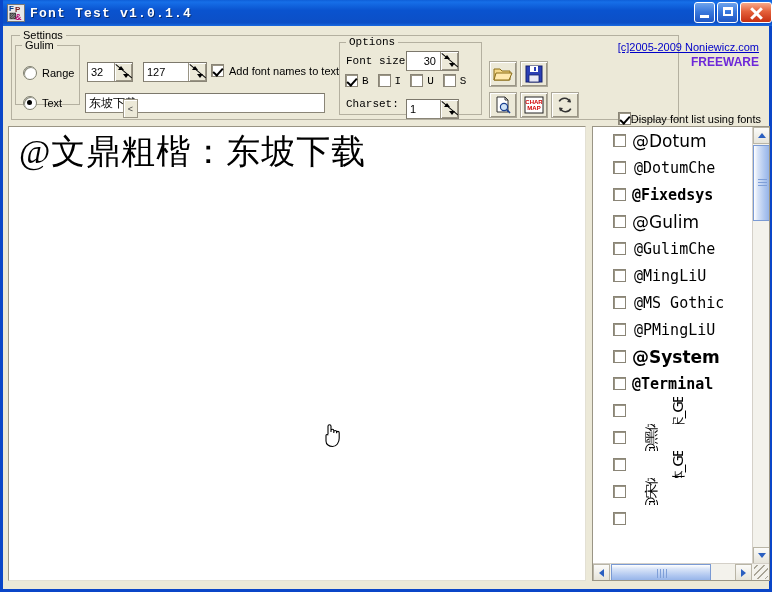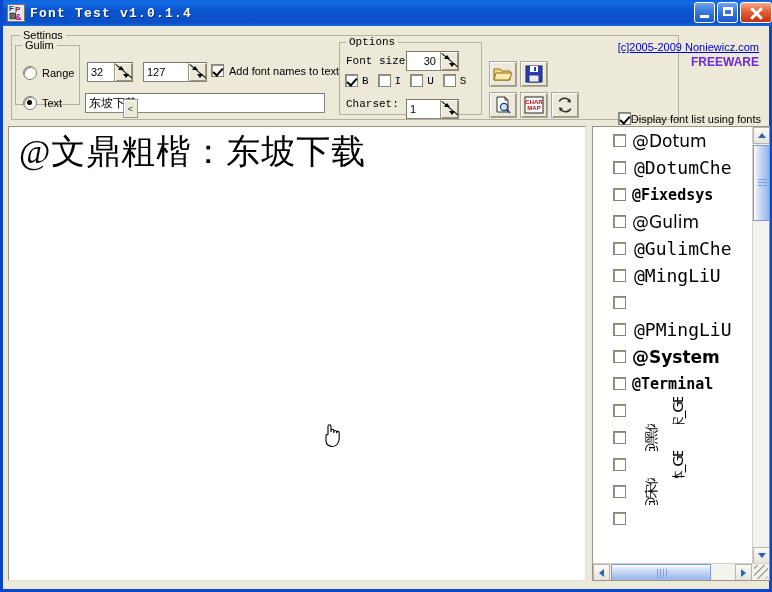--- a/index.html
+++ b/index.html
@@ -305,21 +305,21 @@
     white-space: nowrap;
   }
   .font-row .name {
     margin-left: 6px;
     font-size: 17px;
     color: #000;
     line-height: 22px;
     overflow: hidden;
     white-space: nowrap;
   }
-  .font-row .name.mono { font-family: "DejaVu Sans Mono", monospace; font-size:18px;margin-left:8px;}
+  .font-row .name.mono { font-family: "DejaVu Sans Mono", monospace; font-size:15px;margin-left:8px;}
   .font-row .name.monob { font-family: "DejaVu Sans Mono", monospace; font-size:15px; font-weight:bold;}
   .font-row .name.sans { font-family: "DejaVu Sans", sans-serif; }
   .font-row .name.sansb { font-family: "DejaVu Sans", sans-serif; font-weight:bold; }
   .font-row .name.rot {
     display: inline-block;
     transform: rotate(-90deg) scaleY(0.9);
     transform-origin: center center;
     font-family: "DejaVu Sans", sans-serif;
     font-size: 15px;
     letter-spacing: -2px;
@@ -562,20 +562,21 @@
         <div class="font-row">
           <span class="cb"></span>
           <span class="name mono">@GulimChe</span>
         </div>
         <div class="font-row">
           <span class="cb"></span>
           <span class="name mono">@MingLiU</span>
         </div>
         <div class="font-row">
           <span class="cb"></span>
+          <span class="name mono">@MS Gothic</span>
         </div>
         <div class="font-row">
           <span class="cb"></span>
           <span class="name mono">@PMingLiU</span>
         </div>
         <div class="font-row">
           <span class="cb"></span>
           <span class="name sansb">@System</span>
         </div>
         <div class="font-row">

